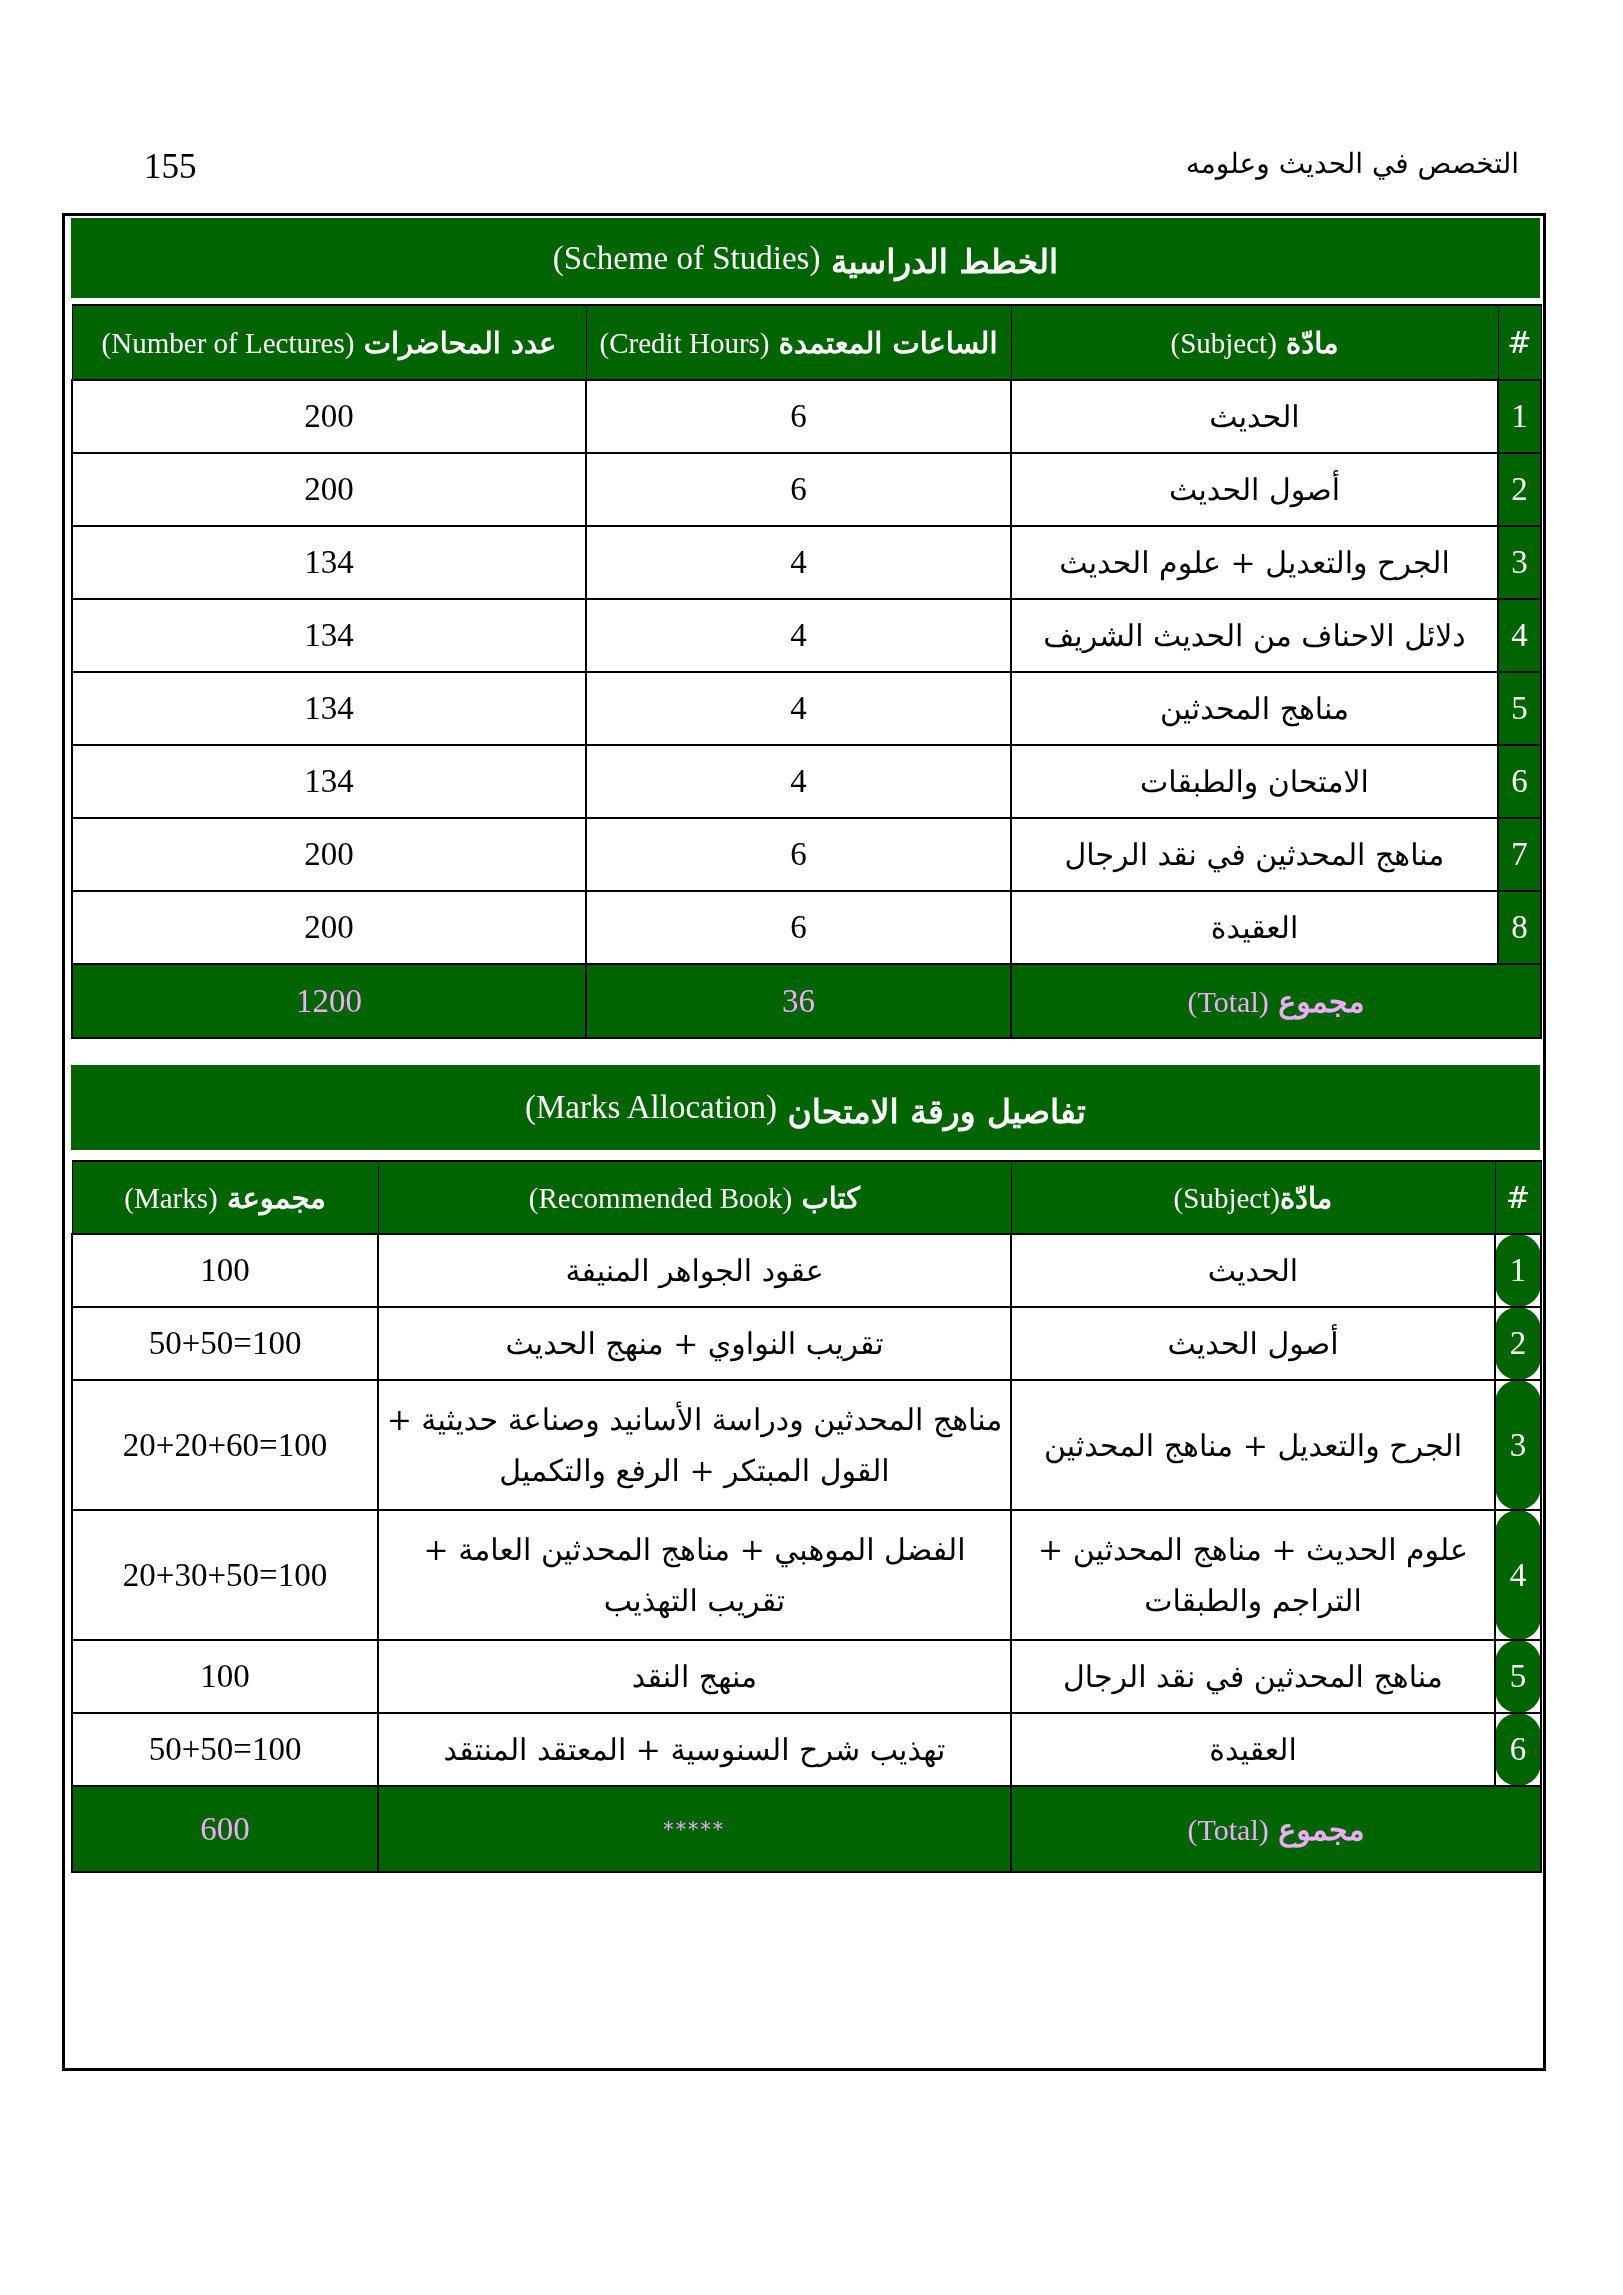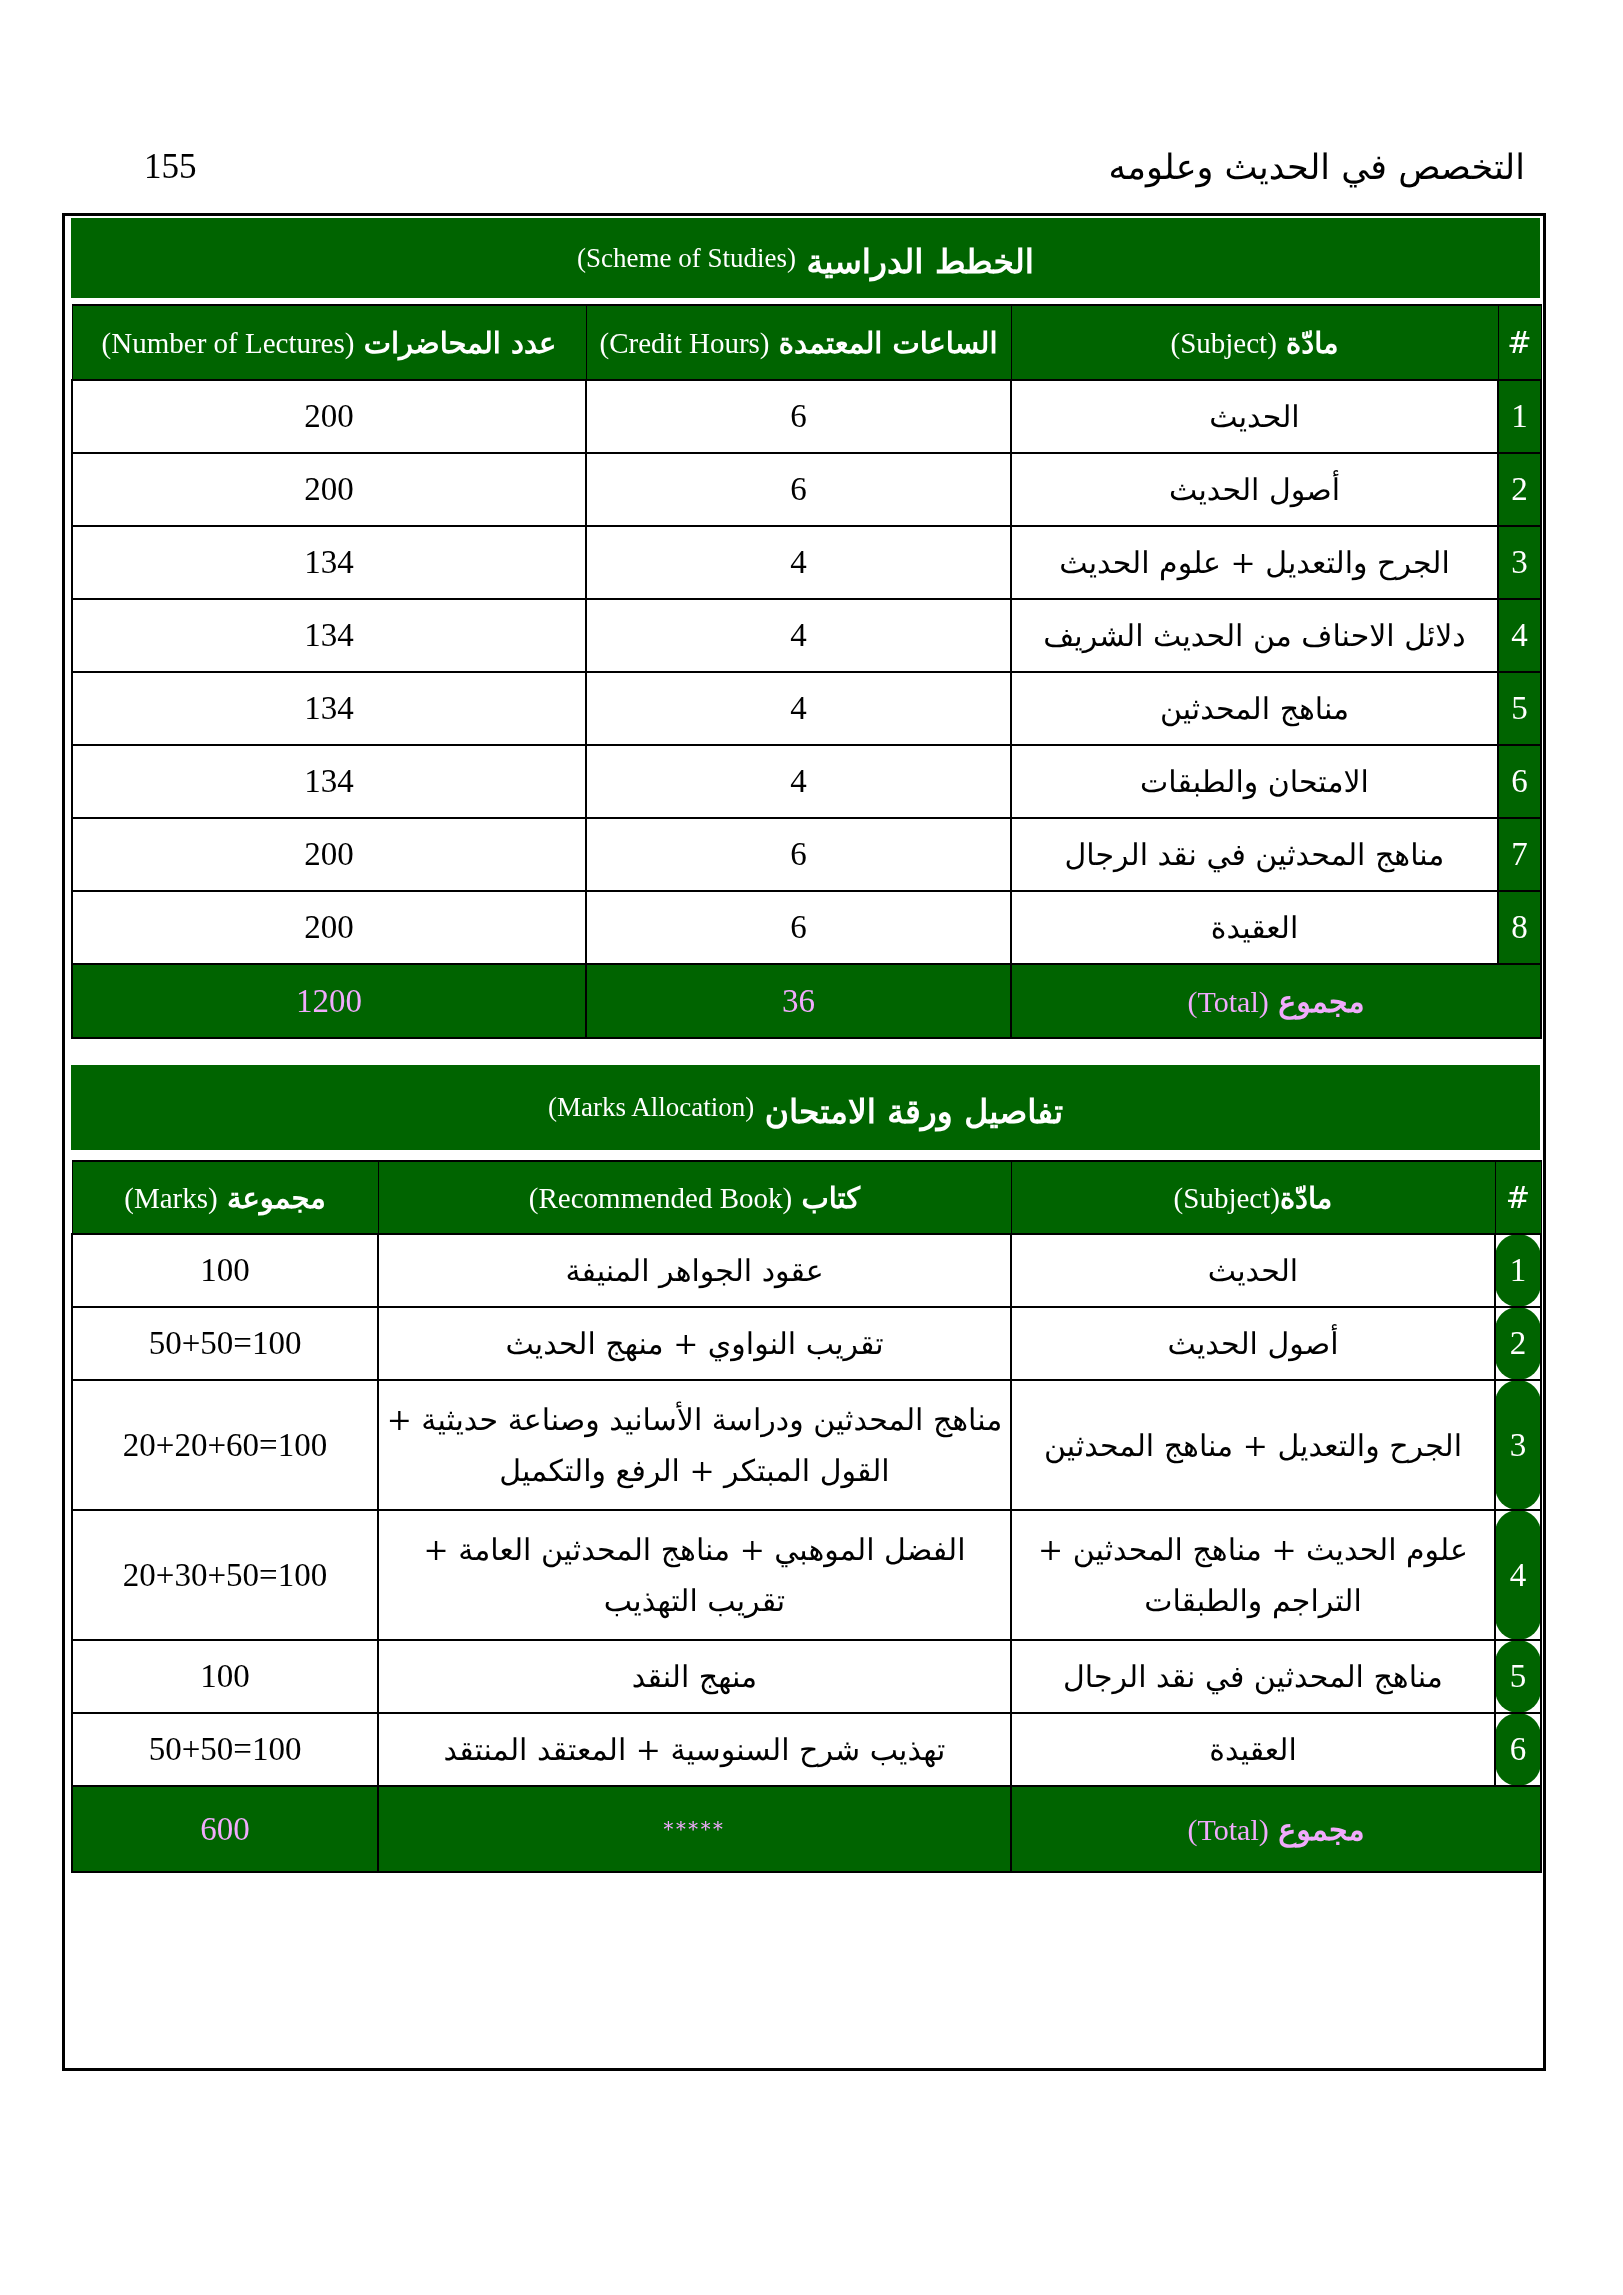--- a/index.html
+++ b/index.html
@@ -1,23 +1,23 @@
 <!DOCTYPE html>
 <html style="font-size:10.5px"><head>
   <meta charset="utf-8">
   <style>
     html, body { margin:0; padding:0; background:#ffffff; }
     body { width:1623px; height:2295px; position:relative; font-family:"DejaVu Serif", "Liberation Serif", serif; color:#000; }
     .running-head { position:absolute; top:147px; font-size:33px; }
     .page-num { left:124px; font-family:"Liberation Serif", serif; font-size:35px;margin-left:20px; }
-    .book-title { right:98px; direction:rtl; font-size:35px; }
+    .book-title { right:104px; direction:rtl; font-size:28px; }
     .frame { position:absolute; left:62px; top:213px; width:1484px; height:1858px; border:3.3px solid #000; box-sizing:border-box; }
     .band { position:absolute; left:71px; width:1469px; background:#006400; color:#fff; display:flex; align-items:center; justify-content:center; direction:rtl; font-size:33px; }
     .band .ar { font-weight:bold; margin-left:10.5px;margin-top:7px; }
-    .band .en { font-family:"Liberation Serif", serif; font-size:27px; }
+    .band .en { font-family:"Liberation Serif", serif; font-size:33px; }
     table { position:absolute; left:71px; width:1469px; border-collapse:collapse; direction:rtl; table-layout:fixed; }
     td, th { border:2px solid #000; text-align:center; vertical-align:middle; font-weight:normal; padding:0 3.9px; }
     th { background:#006400; color:#fff; font-size:29px; border-width:2.6px 1.3px; }
     th .ar { font-weight:bold; }
     th .en { font-family:"Liberation Serif", serif; }
     td { font-size:30px; background:#fff; }
     td.num { font-family:"Liberation Serif", serif; font-size:33px; }
     td.idx { background:#006400; color:#fff; font-family:"Liberation Serif", serif; font-size:33px; border-left-width:1.3px; }
     tr.total td { background:#006400; color:#f0abfc; }
     tr.total td .ar { font-weight:bold; }

